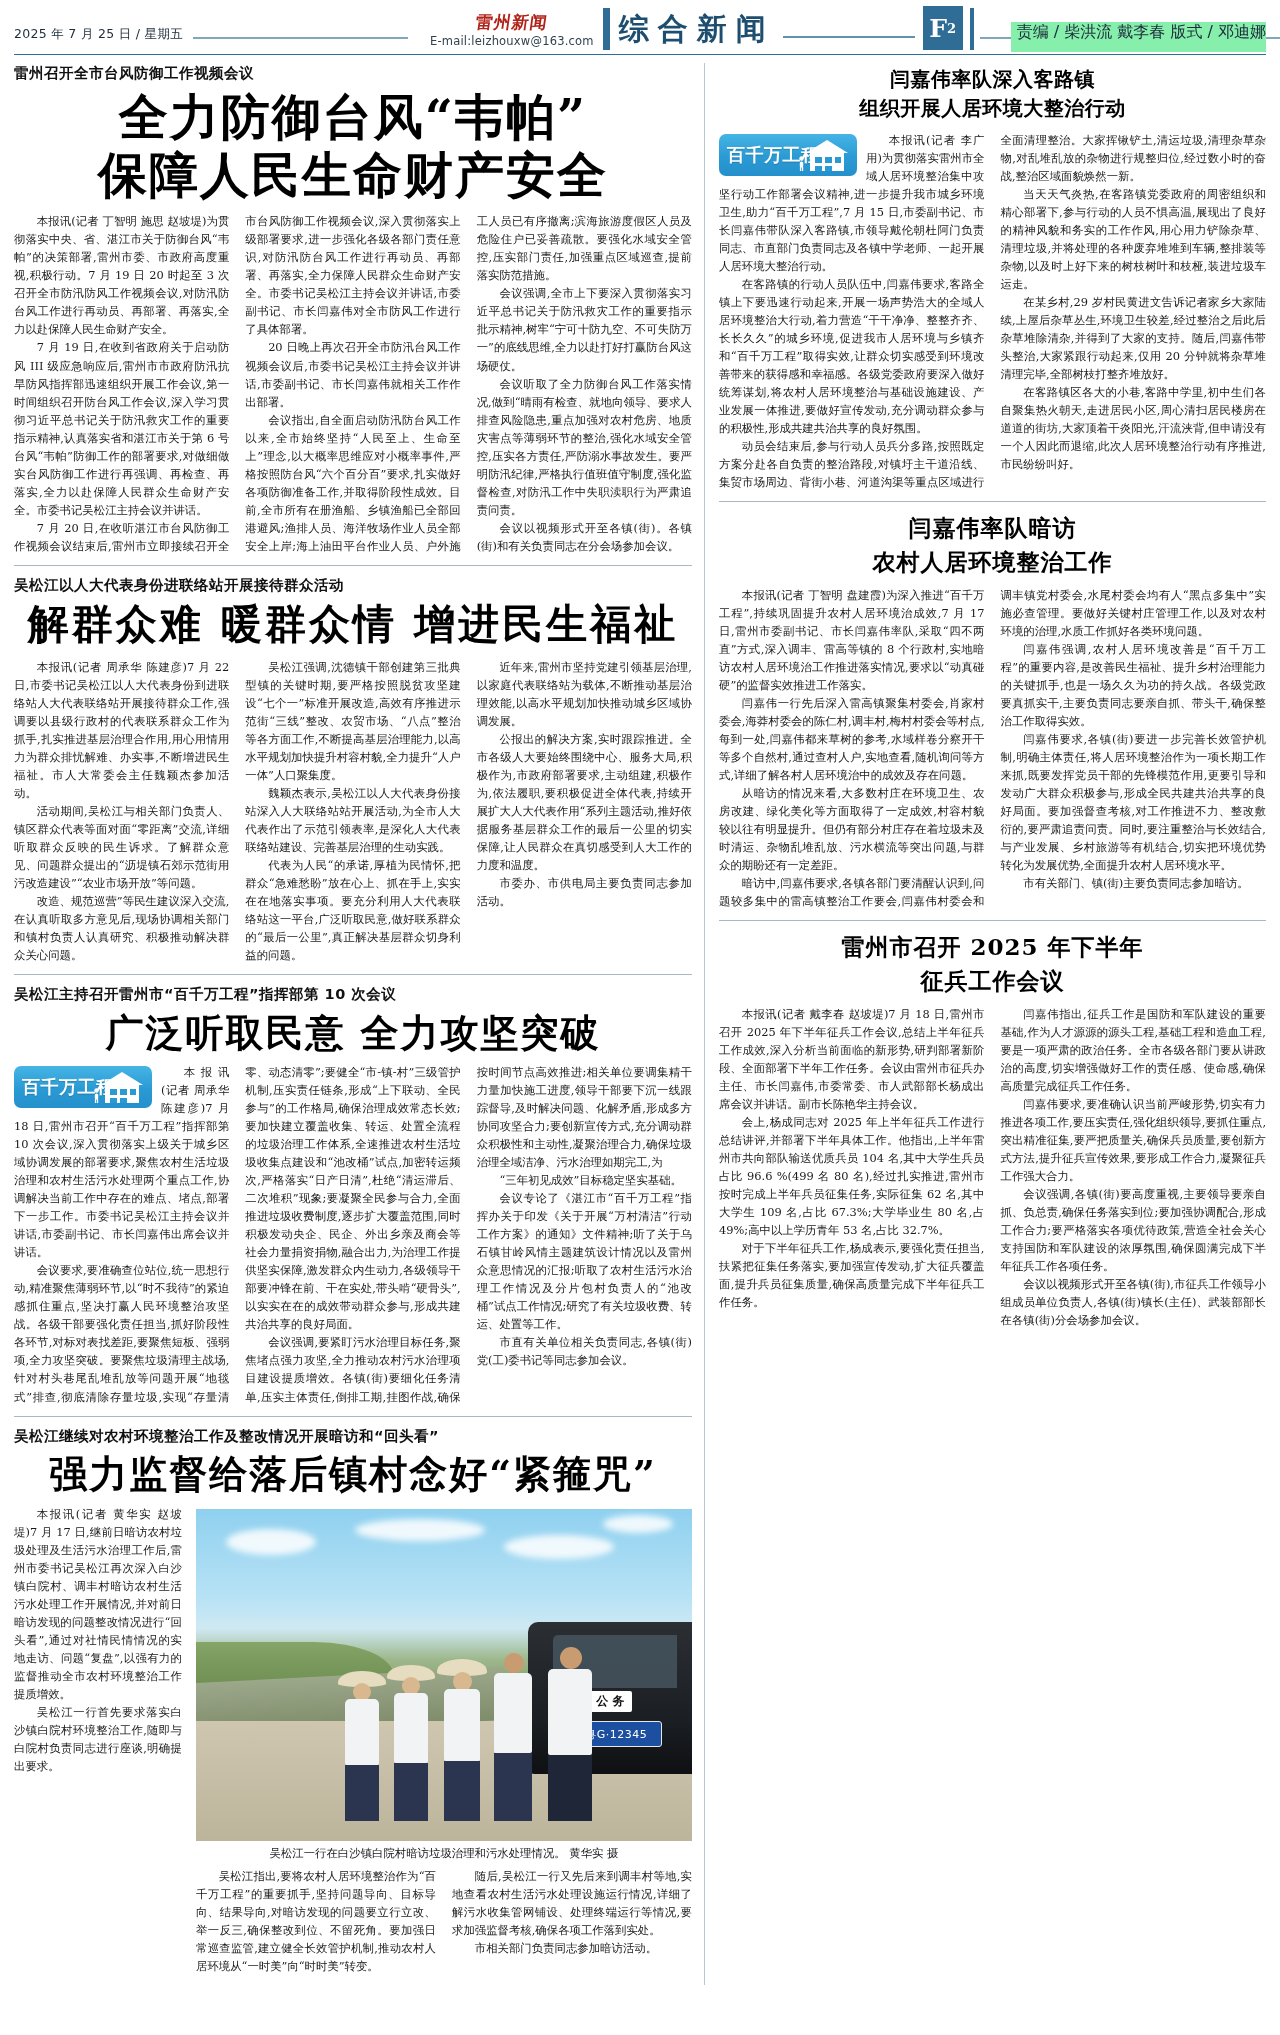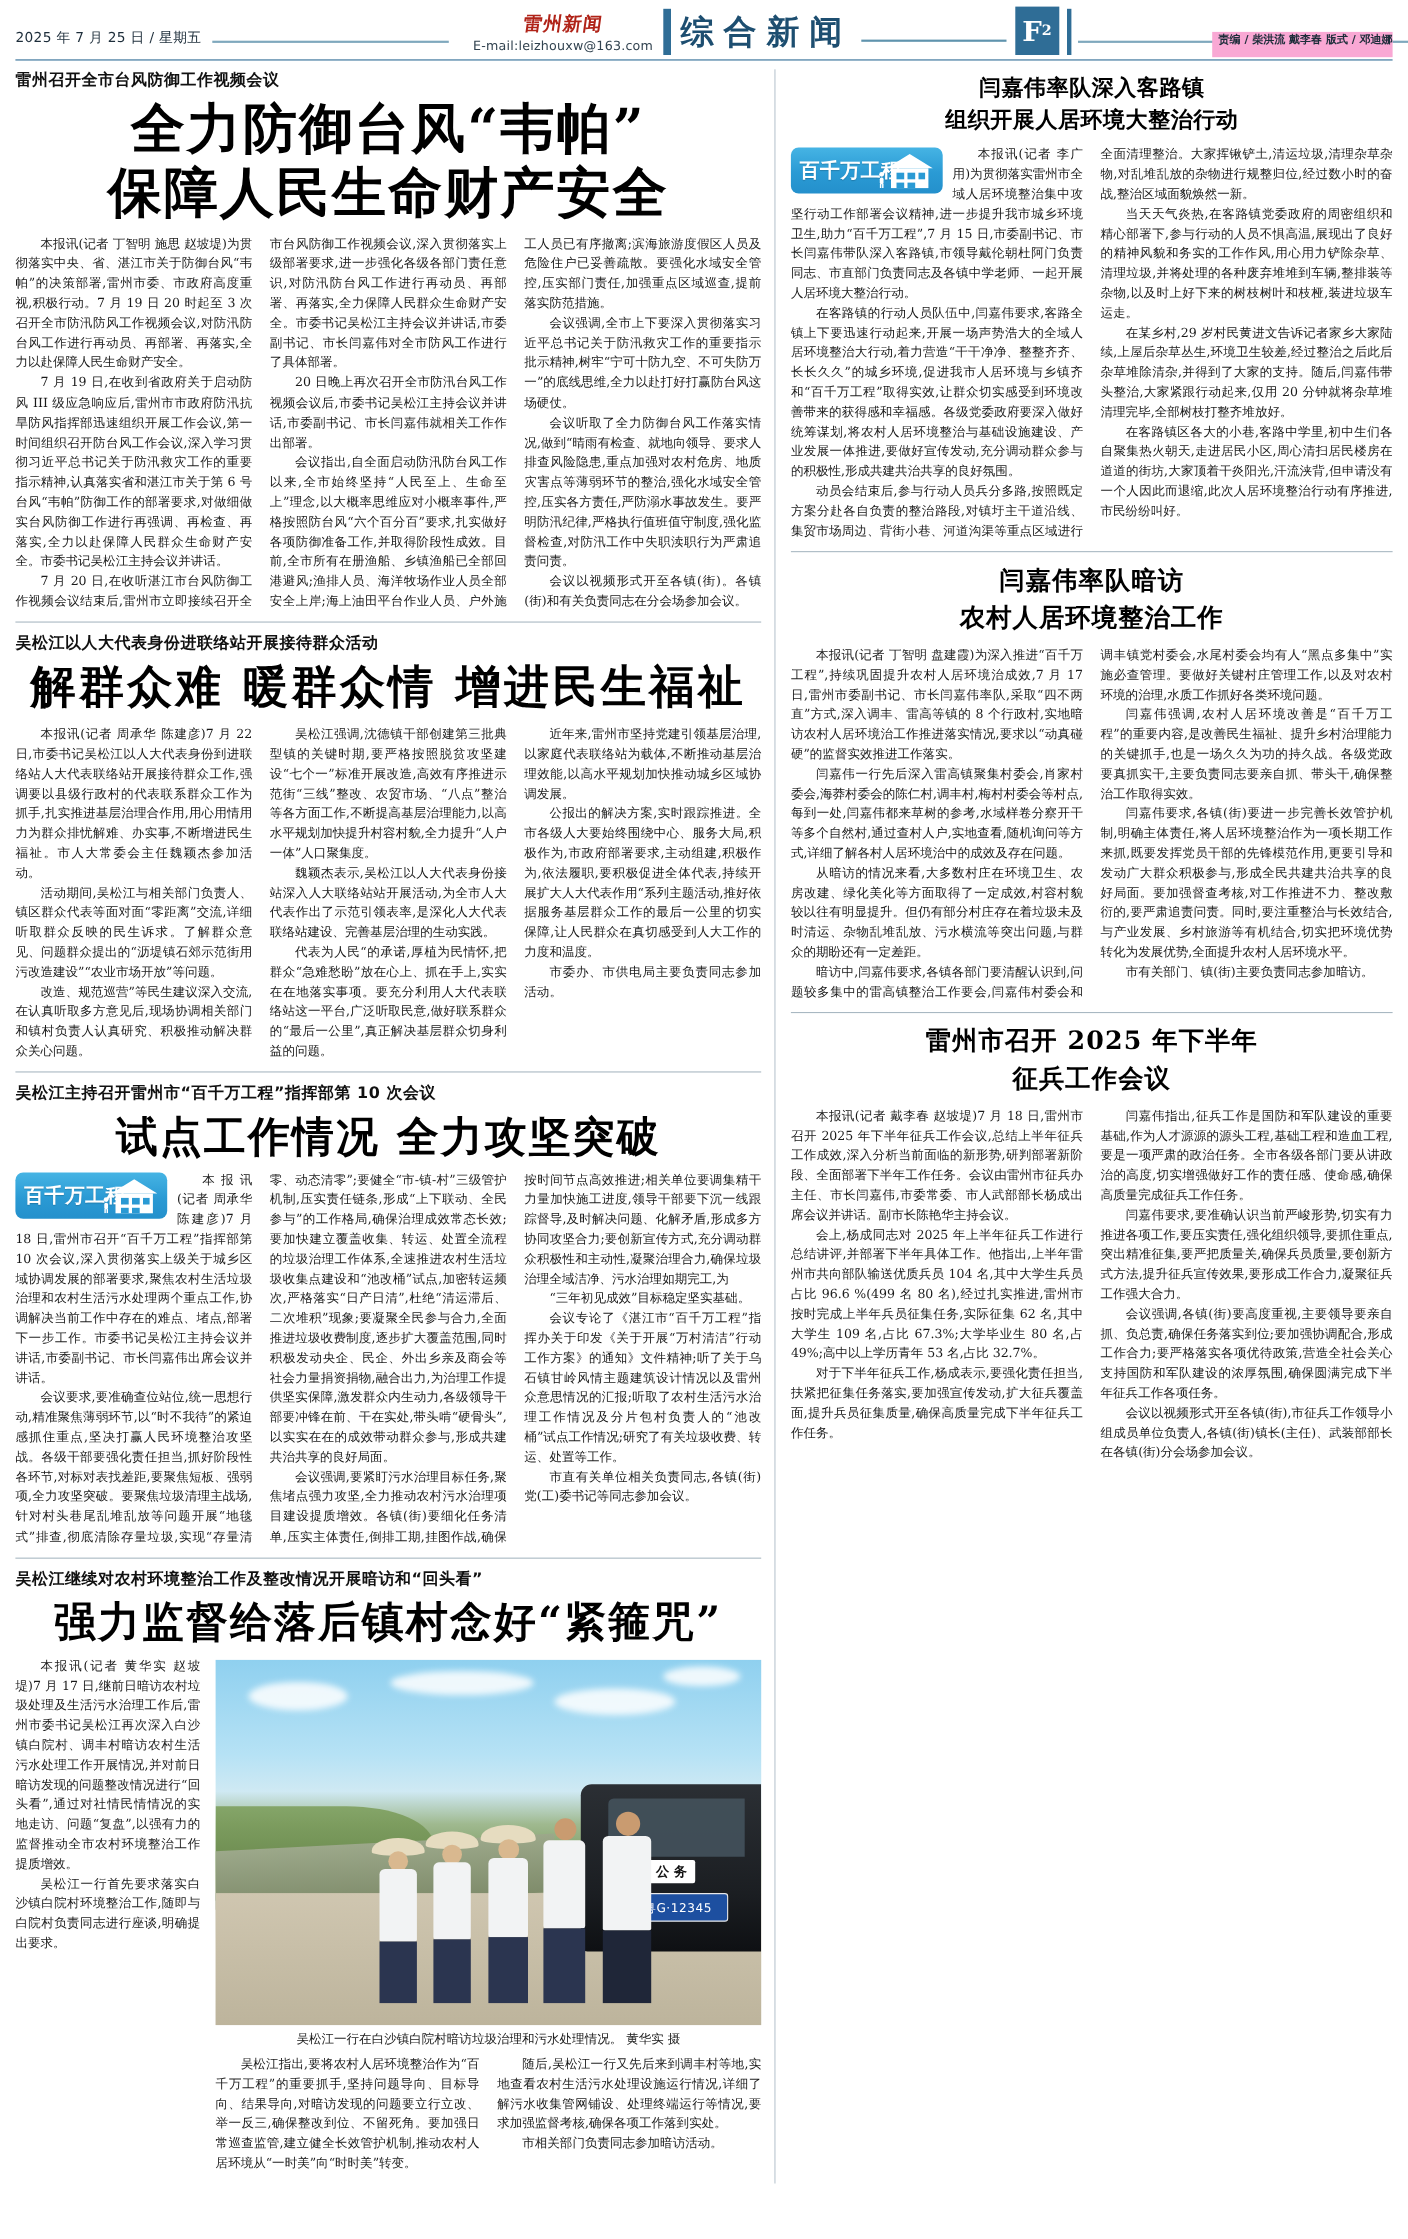--- a/index.html
+++ b/index.html
@@ -34,21 +34,21 @@
   .mh-rule-m { width:132px; height:2px; background:#5f93ad; margin:0 8px 14px 8px; }
   .mh-page {
     width:40px; height:44px; background:#2f6d96; color:#fff;
     font-family:"DejaVu Serif","Liberation Serif",serif;
     font-size:25px; font-weight:700; display:flex; align-items:center; justify-content:center;
     margin-bottom:2px; letter-spacing:0;
   }
   .mh-page sub { font-size:13px; }
   .mh-bar2 { width:4px; height:42px; background:#2f6d96; margin:0 0 2px 7px; }
   .mh-rule-r { flex:1 1 auto; height:2px; background:#7fa8bd; margin:0 0 13px 6px; }
-  .mh-credit { font-size:10px; color:#1d2d3a; white-space:nowrap; padding-bottom:9px; margin-left:-310px; position:relative; z-index:2; background:#f9a8d4; padding-left:6px;font-weight:bold;}
+  .mh-credit { font-size:16px; color:#1d2d3a; white-space:nowrap; padding-bottom:9px; margin-left:-310px; position:relative; z-index:2; background:#86efac; padding-left:6px;}
 
   .top-rule { height:1px; background:#2f6d96; margin-top:2px; }
 
   
   .body-grid { display:flex; gap:0; margin-top:8px; }
   .col-left { width:690px; flex:0 0 690px; padding-right:12px; }
   .col-right { width:560px; flex:1 1 auto; padding-left:14px; border-left:1px solid #b9c6cf; }
 
   
   .kicker {
@@ -220,21 +220,21 @@
           <p class="bt">近年来,雷州市坚持党建引领基层治理,以家庭代表联络站为载体,不断推动基层治理效能,以高水平规划加快推动城乡区域协调发展。</p>
           <p class="bt">公报出的解决方案,实时跟踪推进。全市各级人大要始终围绕中心、服务大局,积极作为,市政府部署要求,主动组建,积极作为,依法履职,要积极促进全体代表,持续开展扩大人大代表作用“系列主题活动,推好依据服务基层群众工作的最后一公里的切实保障,让人民群众在真切感受到人大工作的力度和温度。</p>
           <p class="bt">市委办、市供电局主要负责同志参加活动。</p>
         </div>
       </div>
 
       <div class="sep"></div>
 
       <div class="article">
         <div class="kicker">吴松江主持召开雷州市“百千万工程”指挥部第 10 次会议</div>
-        <div class="headline-md">试点工作情况 全力攻坚突破</div>
+        <div class="headline-md">广泛听取民意 全力攻坚突破</div>
         <div class="cols3">
           <div class="badge">
             <span class="badge-txt">百千万工程</span>
             <svg class="badge-house" viewBox="0 0 46 34">
               <polygon points="23,2 44,15 2,15" fill="#ffffff"></polygon>
               <rect x="6" y="15" width="34" height="18" fill="#ffffff"></rect>
               <rect x="11" y="19" width="7" height="6" fill="#2a9ad4"></rect>
               <rect x="21" y="19" width="7" height="6" fill="#2a9ad4"></rect>
               <rect x="31" y="19" width="6" height="6" fill="#2a9ad4"></rect>
               <rect x="11" y="28" width="7" height="5" fill="#2a9ad4"></rect>

